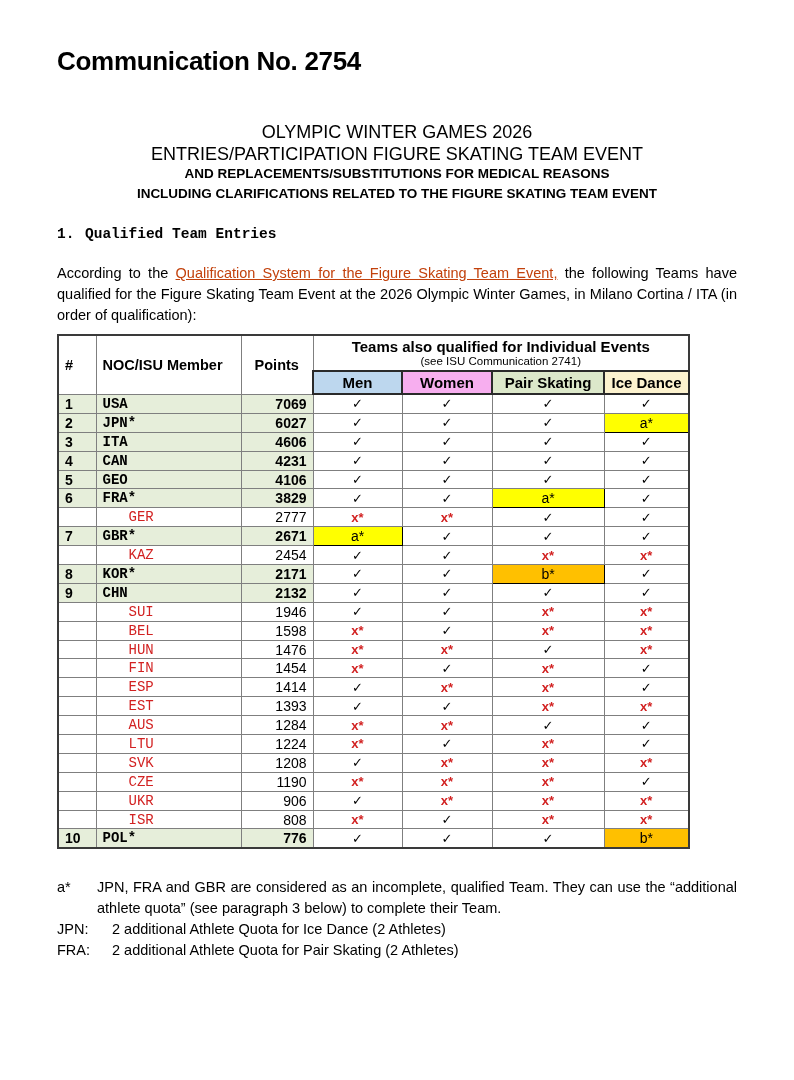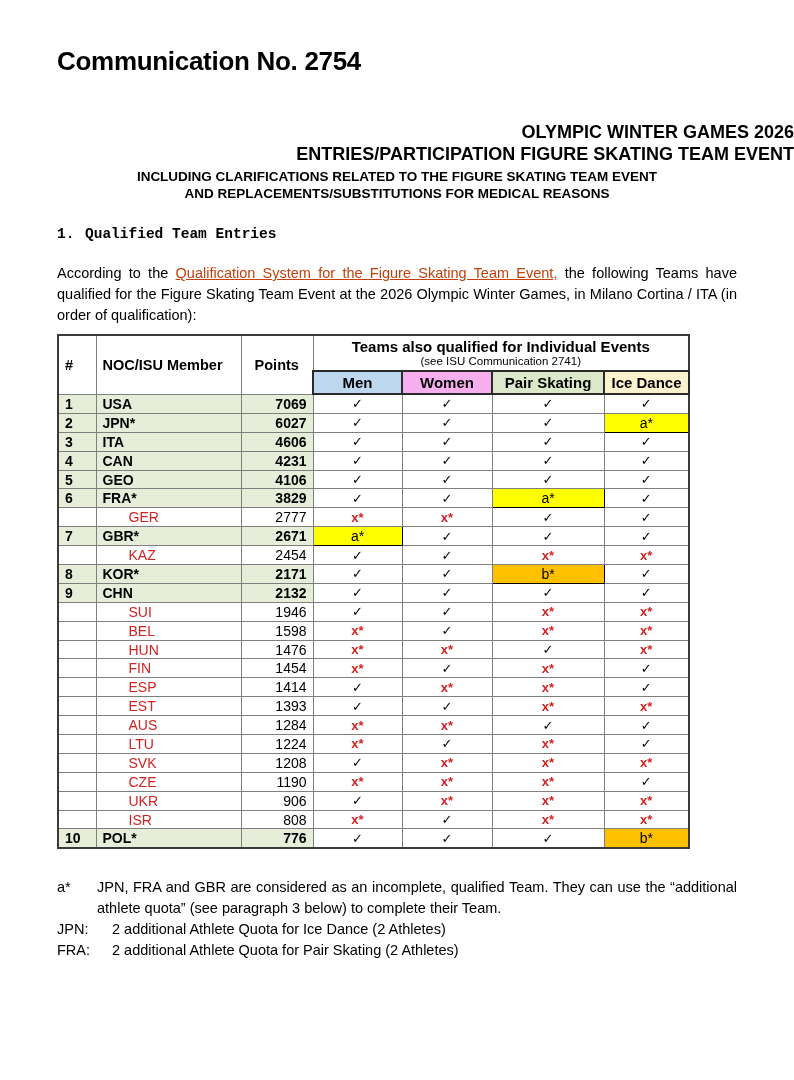--- a/index.html
+++ b/index.html
@@ -9,21 +9,21 @@
     background:#ffffff;
     font-family:"Liberation Sans", sans-serif;
     color:#000;
     overflow:hidden;
   }
   .doc-title {
     margin:46px 0 0 57px;
     font-size:26px; font-weight:bold; letter-spacing:-0.3px;
   }
   .center-head { margin-top:44px; text-align:center; }
-  .center-head .h2 { font-size:18px; font-weight:bold; line-height:22px;text-align:right; }
+  .center-head .h2 { font-size:18px; font-weight:normal; line-height:22px; }
   .center-head .h3 { font-size:13.5px; font-weight:bold; line-height:17px; }
   .center-head .h3.first { margin-top:3px; }
   .section-title {
     margin:24px 0 0 57px;
     font-size:14.5px; font-weight:bold;font-family:Liberation Mono, monospace;
   }
   .section-title .num { display:inline-block; width:28px; }
   .para {
     width:680px; margin:21px 0 0 57px;
     font-size:14.5px; line-height:21px;
@@ -52,21 +52,21 @@
     height:21px; font-size:15px; font-weight:bold; text-align:center;
     border:2px solid #2a2a2a;
   }
   th.men-h  { background:var(--men); }
   th.women-h{ background:var(--women); }
   th.pair-h { background:var(--pair); }
   th.ice-h  { background:var(--ice);margin-left:16px; }
 
   tbody td { height:17.9px; font-size:14px; line-height:1; }
   td.rank   { padding-left:8px; font-weight:bold; }
-  td.noc    { padding-left:9px; }
+  td.noc    { padding-left:9px;font-family:Liberation Mono, monospace; }
   td.points { text-align:right; padding-right:9px; }
   tr.qualified td.rank, tr.qualified td.noc, tr.qualified td.points {
     background:var(--qrow); font-weight:bold;
   }
   tr.nq td.noc { color:var(--red);padding-left:32px; }
   td.ev { text-align:center; font-size:13px; }
   td.ev.x-red { color:var(--red); font-weight:bold; }
   td.ev.a-yellow { background:var(--yellow); font-size:14px; border:1.5px solid #000; }
   td.ev.b-orange { background:var(--orange); font-size:14px; border:1.5px solid #000; }
 
@@ -87,22 +87,22 @@
 </head>
 <body>
 
 <div class="page">
 
   <h1 class="doc-title">Communication No. 2754</h1>
 
   <div class="center-head">
     <div class="h2">OLYMPIC WINTER GAMES 2026</div>
     <div class="h2">ENTRIES/PARTICIPATION FIGURE SKATING TEAM EVENT</div>
+    <div class="h3">AND REPLACEMENTS/SUBSTITUTIONS FOR MEDICAL REASONS</div>
     <div class="h3 first">INCLUDING CLARIFICATIONS RELATED TO THE FIGURE SKATING TEAM EVENT</div>
-    <div class="h3">AND REPLACEMENTS/SUBSTITUTIONS FOR MEDICAL REASONS</div>
   </div>
 
   <div class="section-title">
     <span class="num">1.</span><span>Qualified Team Entries</span>
   </div>
 
   <p class="para"><span>According to the </span><a class="link">Qualification System for the Figure Skating Team Event,</a><span> the following Teams have qualified for the Figure Skating Team Event at the 2026 Olympic Winter Games, in Milano Cortina / ITA (in order of qualification):</span></p>
 
   <table class="teams">
     <colgroup>

